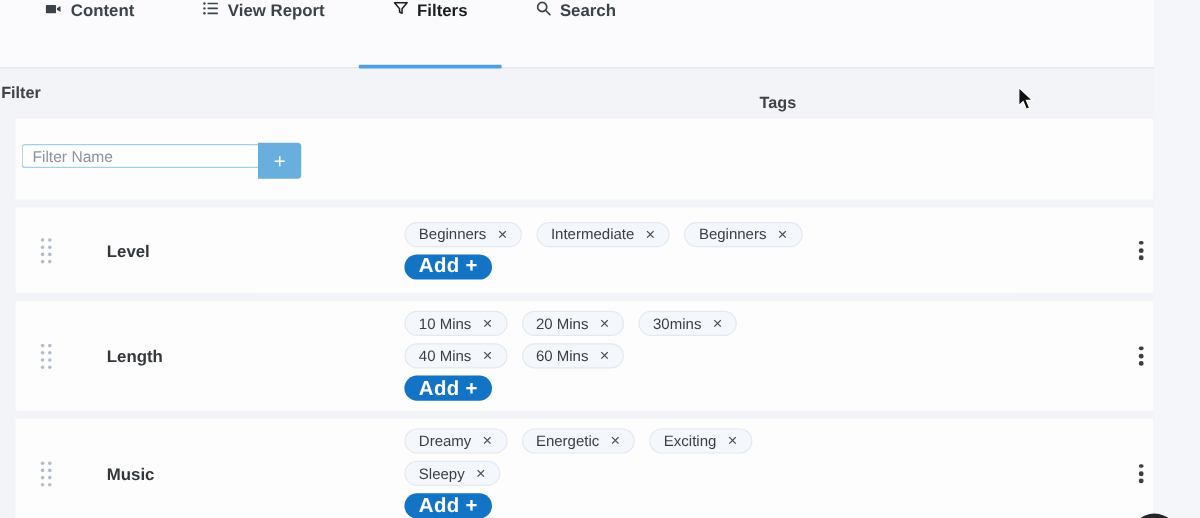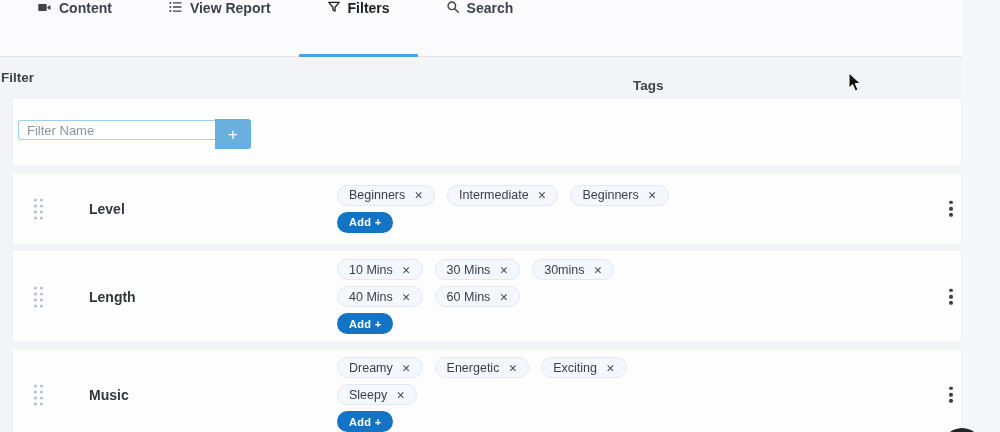--- a/index.html
+++ b/index.html
@@ -70,21 +70,21 @@
   .chip-row { display:flex; gap:12px; }
   .chip {
     display:inline-flex; align-items:center; height:21px; padding:0 11px;
     background:#f4f7fb; border:1px solid #e3e8f1; border-radius:11px;
     font-size:12.5px; color:#3a3f45; white-space:nowrap;
   }
   .chip-x { margin-left:9px; font-size:10.5px; color:#4a4f55; cursor:pointer; }
   .add-btn {
     display:inline-flex; align-items:center; height:21px; padding:0 12px;
     background:#1373c4; border:none; border-radius:11px;
-    font-size:11px; font-weight:600; color:#fff; cursor:pointer;
+    font-size:17px; font-weight:600; color:#fff; cursor:pointer;
     font-family:"Liberation Sans",sans-serif; letter-spacing:.3px;
   }
   .kebab {
     position:absolute; left:930px; top:50%; transform:translateY(-50%);
     background:none; border:none; display:flex; flex-direction:column; gap:2.5px;
     padding:4px 6px; cursor:pointer;
   }
   .kebab i { width:3.8px; height:3.8px; background:#3c4043; border-radius:50%; }
   
   .cursor { position:absolute; left:848px; top:72px; pointer-events:none; z-index:10; }
@@ -200,21 +200,21 @@
         <i></i>
     </span>
     <span class="row-label">Length</span>
     <div class="tags">
         <div class="chip-row">
           <span class="chip">
             <span>10 Mins</span>
             <span class="chip-x">✕</span>
           </span>
           <span class="chip">
-            <span>30 Mins</span>
+            <span>20 Mins</span>
             <span class="chip-x">✕</span>
           </span>
           <span class="chip">
             <span>30mins</span>
             <span class="chip-x">✕</span>
           </span>
         </div>
         <div class="chip-row">
           <span class="chip">
             <span>40 Mins</span>

